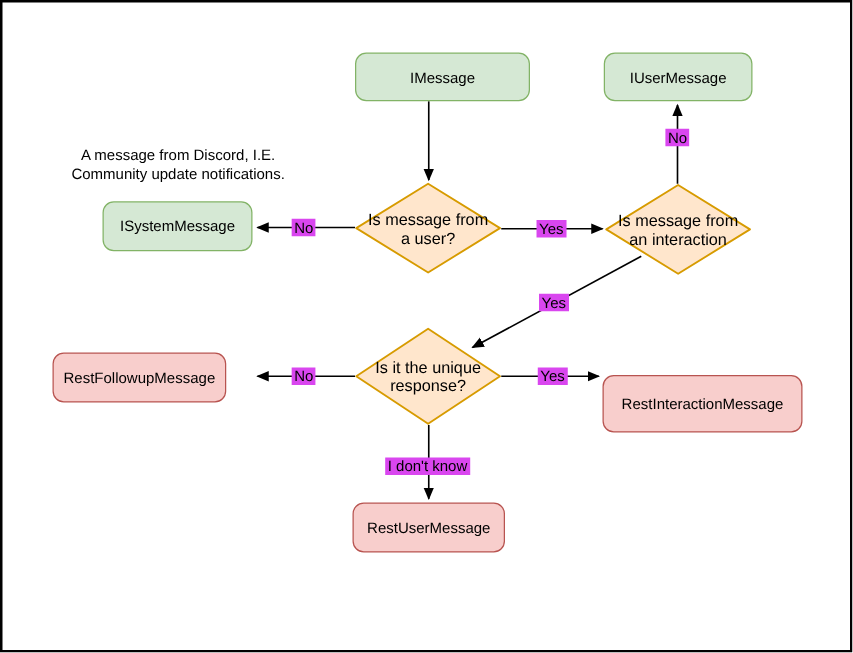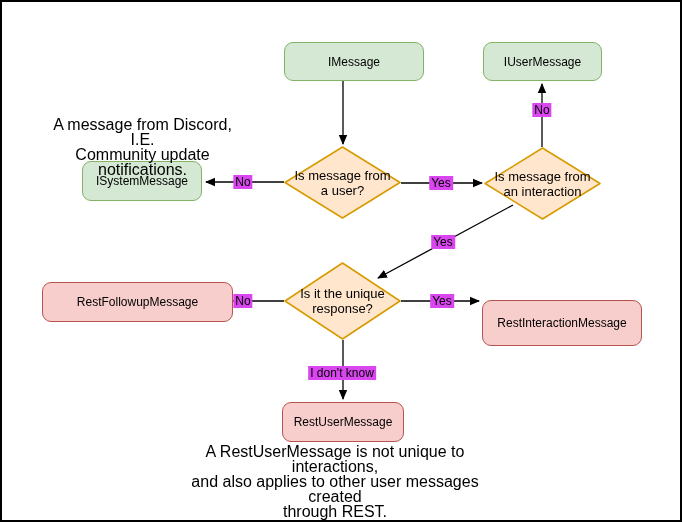--- a/index.html
+++ b/index.html
@@ -49,21 +49,21 @@
     background: #d946ef;
     padding: 0 2px;
     font-size: 12px;
     line-height: 14px;
     white-space: nowrap;
   }
   .note {
     position: absolute;
     text-align: center;
     white-space: pre-line;
-    font-size: 16px;
+    font-size: 12px;
     line-height: 15px;
   }
 </style>
 </head>
 <body>
 
 <div class="canvas">
 
   <svg class="wires" viewBox="0 0 682 522">
     <defs>
@@ -91,21 +91,21 @@
     <line x1="399" y1="299" x2="477" y2="299" stroke="#000" stroke-width="1.3" marker-end="url(#arrow)"></line>
     <line x1="341" y1="338" x2="341" y2="397" stroke="#000" stroke-width="1.3" marker-end="url(#arrow)"></line>
   </svg>
 
   <div class="node green" style="left:282px; top:40px; width:140px; height:39px;">IMessage</div>
 
   <div class="node green" style="left:481px; top:40px; width:119px; height:39px;">IUserMessage</div>
 
   <div class="node green" style="left:80px; top:159px; width:120px; height:40px;">ISystemMessage</div>
 
-  <div class="node pink" style="left:40px; top:280px; width:191px; height:40px;">RestFollowupMessage</div>
+  <div class="node pink" style="left:40px; top:280px; width:139px; height:40px;">RestFollowupMessage</div>
 
   <div class="node pink" style="left:480px; top:280px; width:160px; height:46px;margin-top:18px;">RestInteractionMessage</div>
 
   <div class="node pink" style="left:280px; top:400px; width:122px; height:40px;">RestUserMessage</div>
 
   <div class="dlabel" style="left:285px; top:147px; width:111px; height:67px;">Is message from
 a user?</div>
 
   <div class="dlabel" style="left:485px; top:148px; width:111px; height:67px;">Is message from
 an interaction</div>
@@ -123,17 +123,14 @@
 
   <span class="elabel" style="left:241px; top:299px;">No</span>
 
   <span class="elabel" style="left:440px; top:299px;">Yes</span>
 
   <span class="elabel" style="left:340px; top:371px;">I don't know</span>
 
   <div class="note" style="left:38px; top:115px; width:205px;">A message from Discord, I.E.
 Community update notifications.</div>
 
-  <div class="note" style="left:182px; top:442px; width:302px;">A RestUserMessage is not unique to interactions,
-and also applies to other user messages created
-through REST.</div>
 
 </div>
 
 </body></html>

